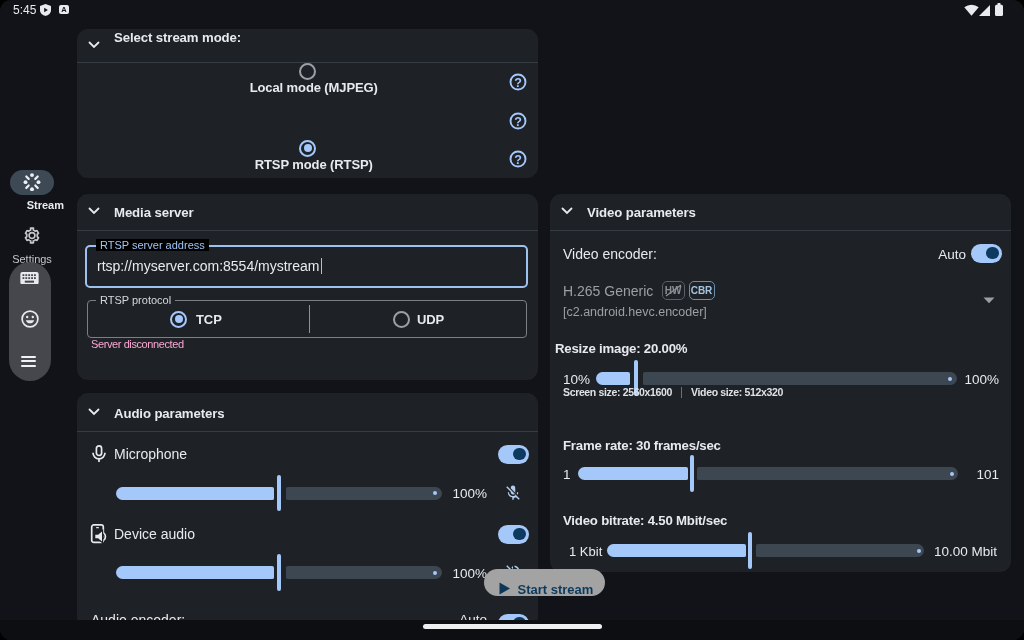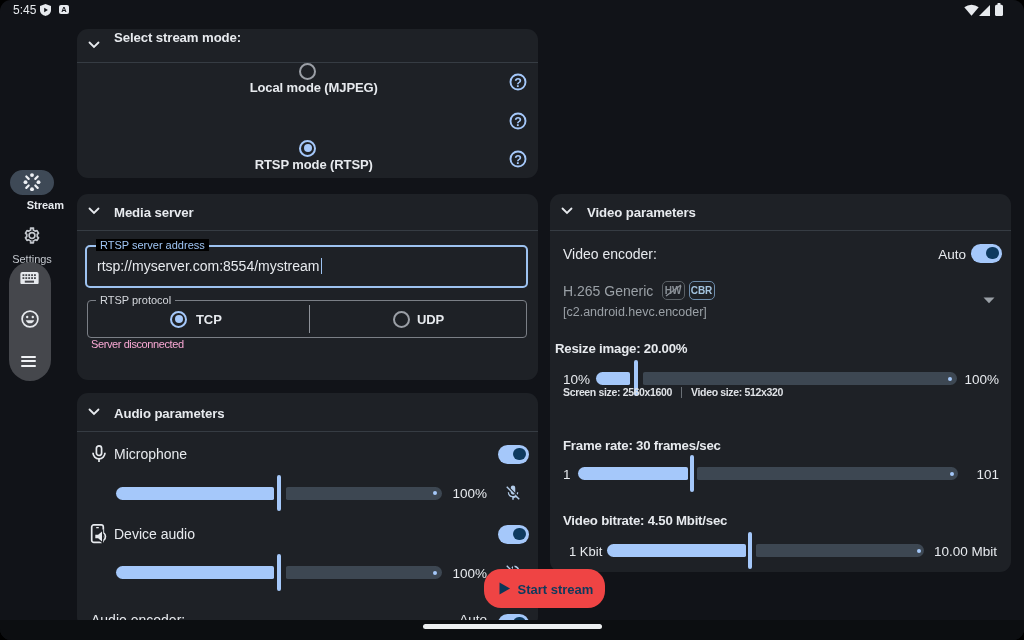--- a/index.html
+++ b/index.html
@@ -250,21 +250,21 @@
 
     <div class="abs bold14" style="left:13px;top:318.6px;">Video bitrate: 4.50 Mbit/sec</div>
     <div class="abs" style="left:13px;top:349.5px;font-size:13px;color:#e7eaee;margin-left:6px;">1 Kbit</div>
     <div class="fill" style="left:57px;top:350px;width:139px;"></div>
     <div class="handle" style="left:197.9px;top:338.25px;"></div>
     <div class="trk" style="left:205.5px;top:350px;width:168.5px;"></div>
     <div class="dot" style="left:366.5px;top:354.5px;"></div>
     <div class="abs" style="left:380px;top:349.5px;width:67px;text-align:right;font-size:13.5px;color:#e7eaee;">10.00 Mbit</div>
   </div>
 
-  <div class="abs" style="left:483.5px;top:569px;width:121.5px;height:39px;background:#ef4444;border-radius:17px;">
+  <div class="abs" style="left:483.5px;top:569px;width:121.5px;height:27px;background:#a3a3a3;border-radius:17px;">
     <svg class="abs" style="left:14px;top:13px;" width="13" height="13" viewBox="0 0 13 13">
           <path d="M1.5 0.5 L12 6.5 L1.5 12.5 Z" fill="#0c3758"></path>
         </svg>
     <div class="abs" style="left:34px;top:12.5px;font-size:13px;font-weight:700;color:#0d3a5c;letter-spacing:0px;">Start stream</div>
   </div>
 
   <div class="abs" style="left:0;top:620px;width:1024px;height:20px;background:#0c0e11;"></div>
   <div class="abs" style="left:423px;top:624px;width:179px;height:5.2px;background:#eceef0;border-radius:2.6px;"></div>
 
 </div>

